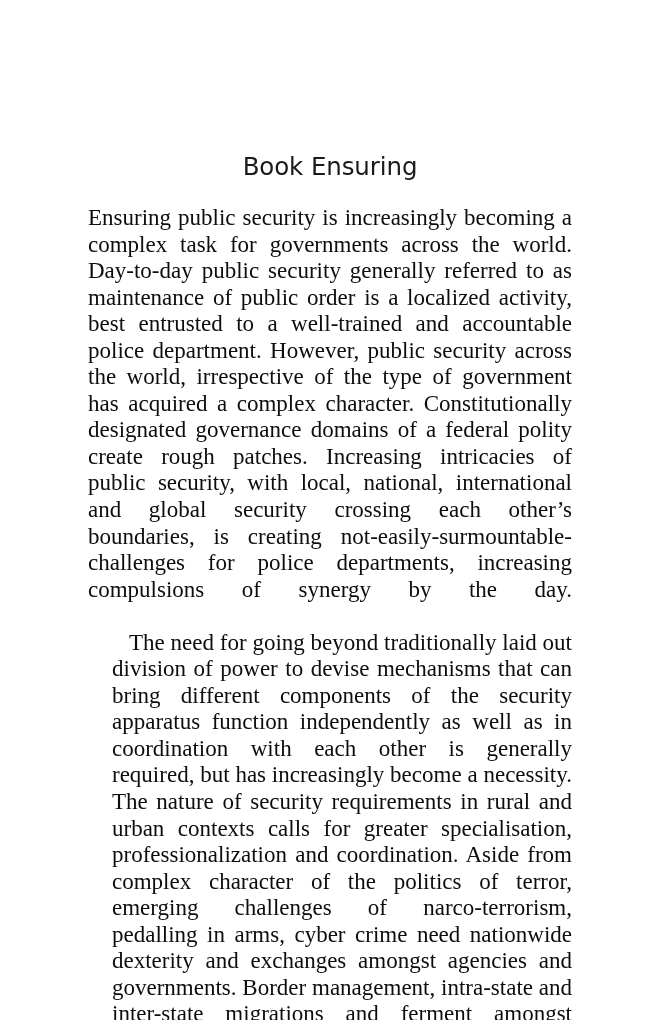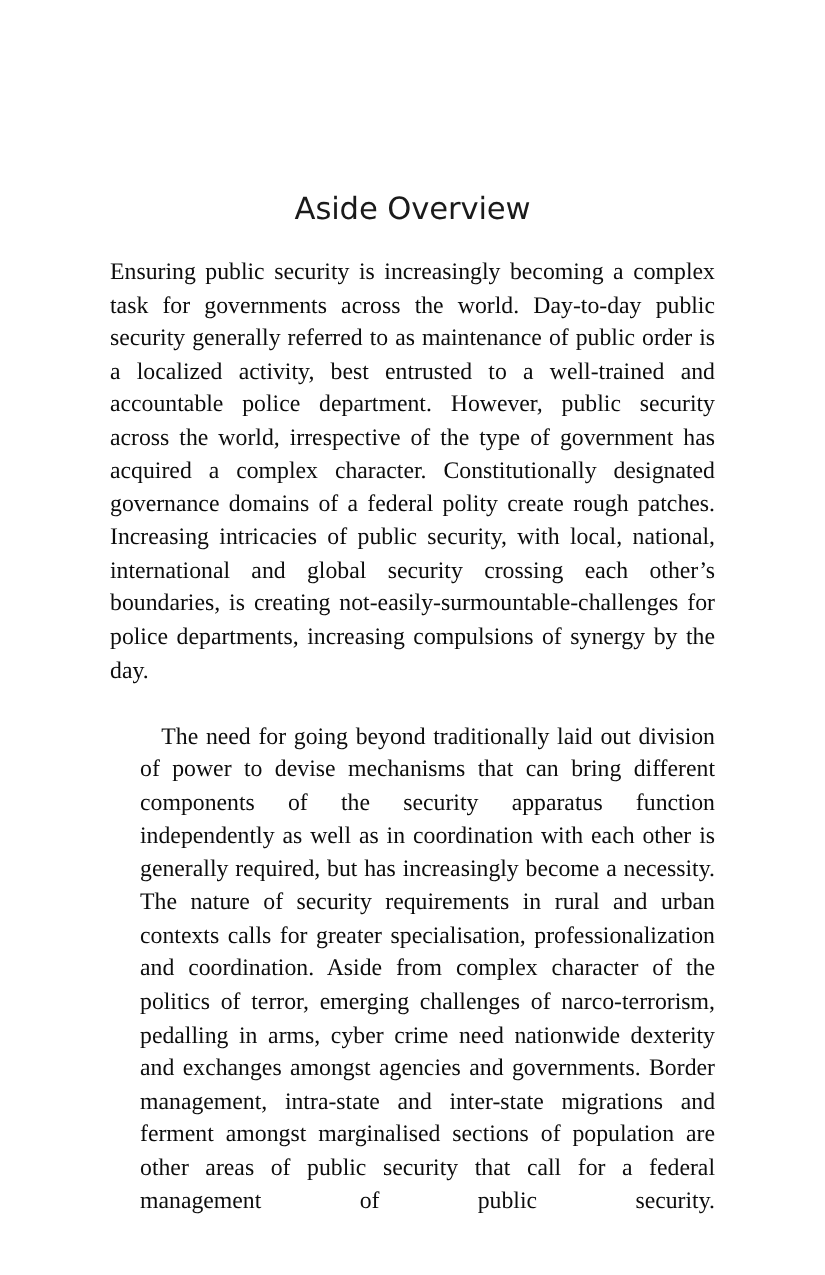--- a/index.html
+++ b/index.html
@@ -37,21 +37,21 @@
     line-height: 30px;
     letter-spacing: -0.1px;
     text-align: center;
     color: #1a1a1a;
     margin: 0 0 23px 0;
     padding: 0;
   }
 
   .body-text {
     font-family: "Liberation Serif", serif;
-    font-size: 19px;
+    font-size: 23px;
     line-height: 26.55px;
     text-align: justify;
     text-justify: inter-word;
     color: #0d0d0d;
     margin: 0;
     padding: 0;
     hyphens: none;
     -webkit-hyphens: none;
   }
 
@@ -71,21 +71,21 @@
     width: 100%;
   }
 </style>
 </head>
 <body>
 
 <div class="page">
 
   <div class="content-block">
 
-    <h1 class="page-title">Aside Overview</h1>
+    <h1 class="page-title">Book Ensuring</h1>
 
     <p class="body-text">Ensuring public security is increasingly becoming a complex task for governments across the world. Day-to-day public security generally referred to as maintenance of public order is a localized activity, best entrusted to a well-trained and accountable police department. However, public security across the world, irrespective of the type of government has acquired a complex character. Constitutionally designated governance domains of a federal polity create rough patches. Increasing intricacies of public security, with local, national, international and global security crossing each other’s boundaries, is creating not-easily-surmountable-challenges for police departments, increasing compulsions of synergy by the day.</p>
 
     <p class="body-text indented">The need for going beyond traditionally laid out division of power to devise mechanisms that can bring different components of the security apparatus function independently as well as in coordination with each other is generally required, but has increasingly become a necessity. The nature of security requirements in rural and urban contexts calls for greater specialisation, professionalization and coordination. Aside from complex character of the politics of terror, emerging challenges of narco-terrorism, pedalling in arms, cyber crime need nationwide dexterity and exchanges amongst agencies and governments. Border management, intra-state and inter-state migrations and ferment amongst marginalised sections of population are other areas of public security that call for a federal management of public security.</p>
 
 
   </div>
 
 </div>
 

